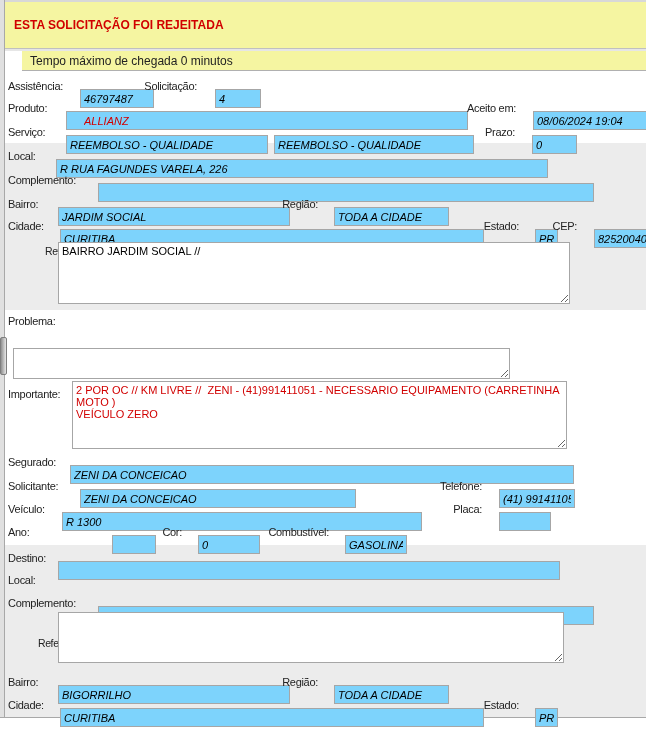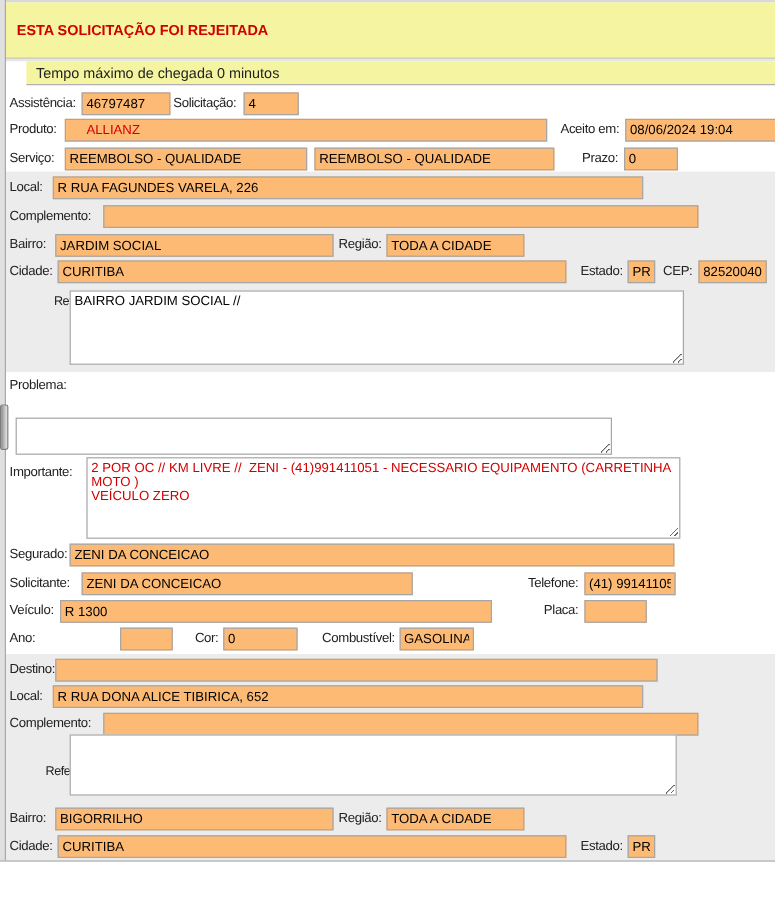--- a/index.html
+++ b/index.html
@@ -19,22 +19,22 @@
   
   .band{left:5px;width:641px;background:#ececec;}
   .bandA{top:143px;height:167px;}
   .bandB{top:545px;height:172px;}
   .hline{left:0px;top:717px;width:646px;height:1px;background:#a8a8a8;}
   
   .lbl{white-space:nowrap;letter-spacing:-0.3px;color:#222;}
   .lblr{text-align:right;white-space:nowrap;letter-spacing:-0.3px;color:#222;}
   .lbl-sm{font-size:10.5px;letter-spacing:-0.4px;}
   .inp{
-    position:absolute;height:19px;box-sizing:border-box;border:1px solid #a6a6a6;background:#fdba74;
-    font-family:"Liberation Sans",sans-serif;font-size:11px;color:#000;padding:1px 3px;margin:0;
+    position:absolute;height:19px;box-sizing:border-box;border:1px solid #a6a6a6;background:#7dd3fc;
+    font-family:"Liberation Sans",sans-serif;font-size:11px;color:#000;padding:1px 3px;margin:12px;font-style:italic;
   }
   .ta{
     position:absolute;box-sizing:border-box;border:1px solid #a6a6a6;background:#fff;
     font-family:"Liberation Sans",sans-serif;font-size:11px;color:#000;padding:2px 3px;margin:0;resize:both;overflow:auto;
   }
   .red{color:#d10000 !important;}
 </style>
 </head>
 <body>
 
@@ -118,21 +118,20 @@
   <input class="inp" style="left: 100px; top: 523px; width: 44px;" value="">
   <span class="abs lblr" style="left:112px;top:526px;width:70px;">Cor:</span>
   <input class="inp" style="left: 186px; top: 523px; width: 62px;" value="0">
   <span class="abs lblr" style="left:239px;top:526px;width:90px;">Combustível:</span>
   <input class="inp" style="left: 333px; top: 523px; width: 62px;" value="GASOLINA">
 
   <span class="abs lbl" style="left:8px;top:552px;">Destino:</span>
   <input class="inp" style="left: 46px; top: 549px; width: 502px;" value="">
 
   <span class="abs lbl" style="left:8px;top:574px;">Local:</span>
-  <input class="inp" style="left: 44px; top: 571px; width: 492px;" value="R RUA DONA ALICE TIBIRICA, 652">
 
   <span class="abs lbl" style="left:8px;top:597px;">Complemento:</span>
   <input class="inp" style="left: 86px; top: 594px; width: 496px;" value="">
 
   <span class="abs lbl lbl-sm" style="left:2px;top:637px;padding-left:36px;">Referência:</span>
   <textarea class="ta" style="left: 58px; top: 612px; width: 506px; height: 51px;"></textarea>
 
   <span class="abs lbl" style="left:8px;top:676px;">Bairro:</span>
   <input class="inp" style="left: 46px; top: 673px; width: 232px;" value="BIGORRILHO">
   <span class="abs lblr" style="left:230px;top:676px;width:88px;">Região:</span>

